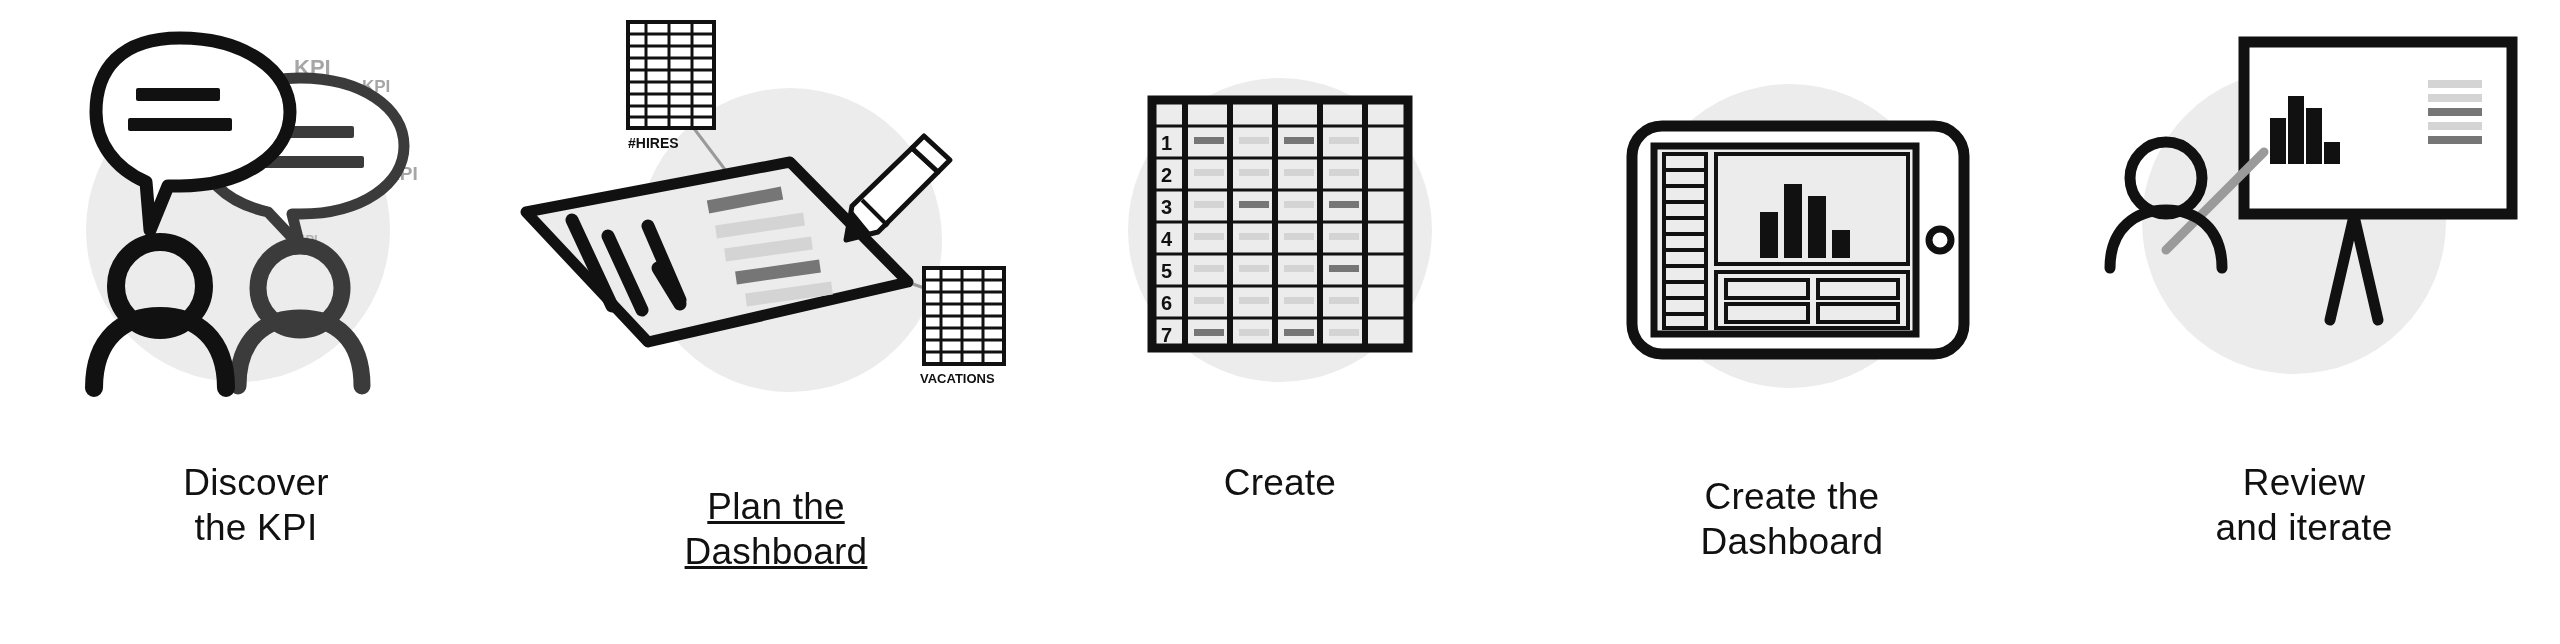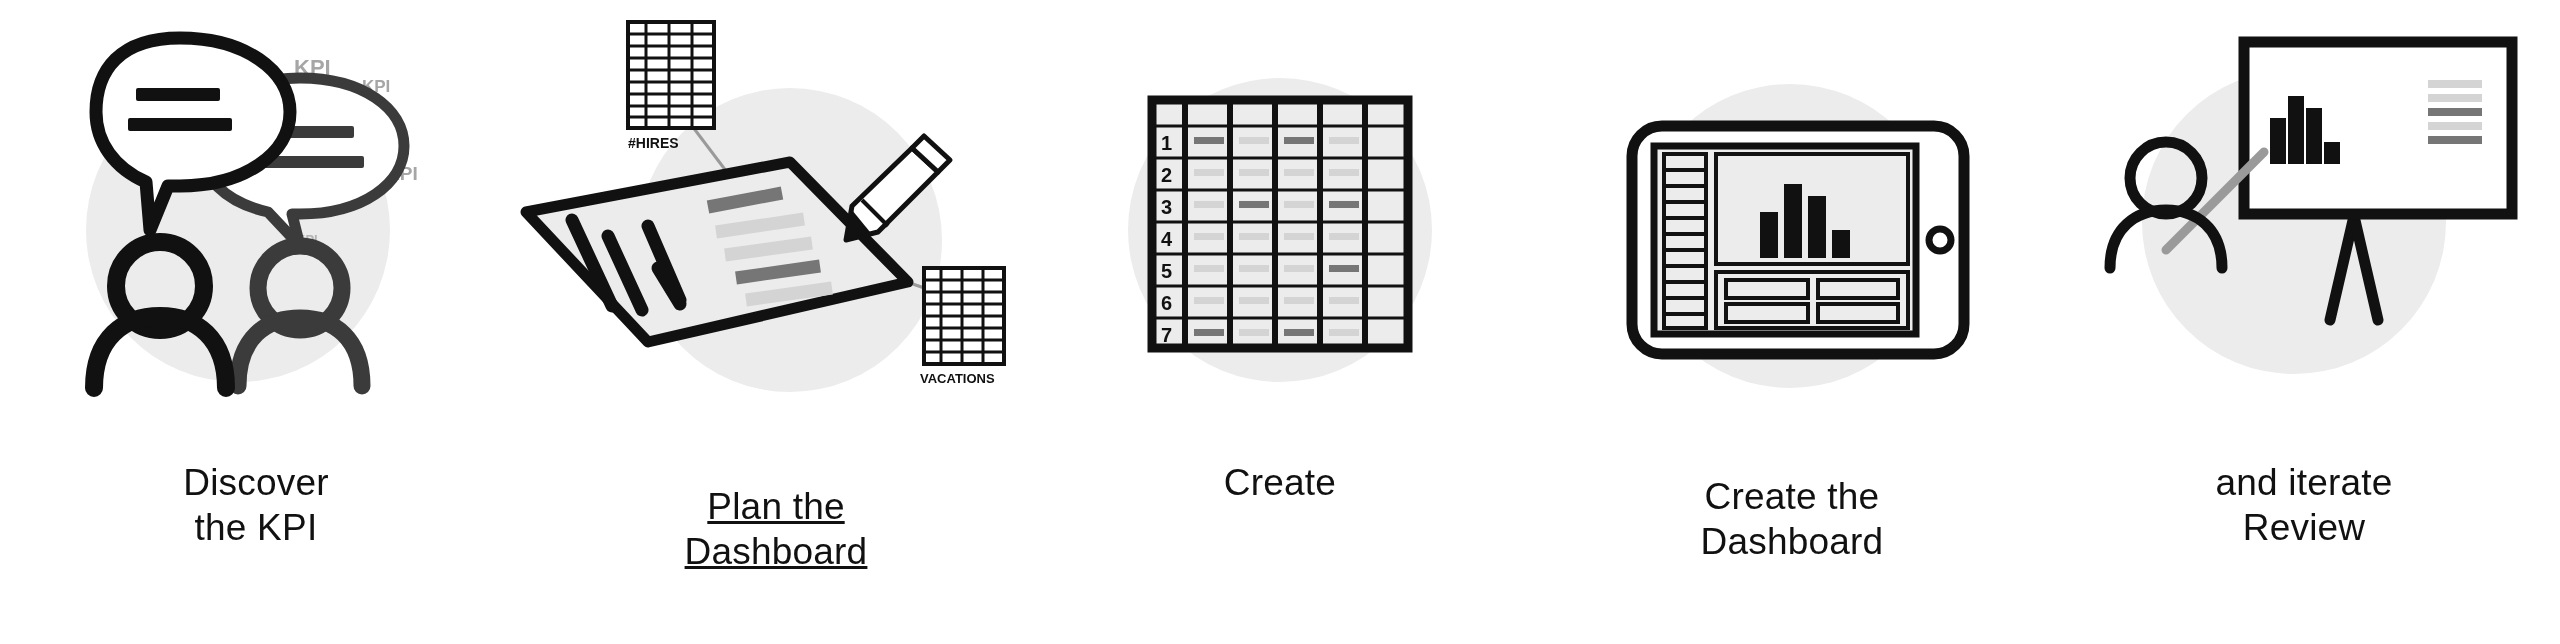--- a/index.html
+++ b/index.html
@@ -315,18 +315,18 @@
 
         <line x1="118" y1="250" x2="216" y2="152" stroke="#9a9a9a" stroke-width="9" stroke-linecap="round"></line>
 
         <g>
           <circle cx="118" cy="178" r="36" fill="none" stroke="#111111" stroke-width="11"></circle>
           <path d="M62 268 C62 228 88 210 118 210 C148 210 174 228 174 268" fill="none" stroke="#111111" stroke-width="11" stroke-linecap="round"></path>
         </g>
       </svg>
     </div>
     <div class="caption cap-a">
+      <span class="line">Review</span>
       <span class="line">and iterate</span>
-      <span class="line">Review</span>
     </div>
   </div>
 
 </div>
 
 </body></html>

